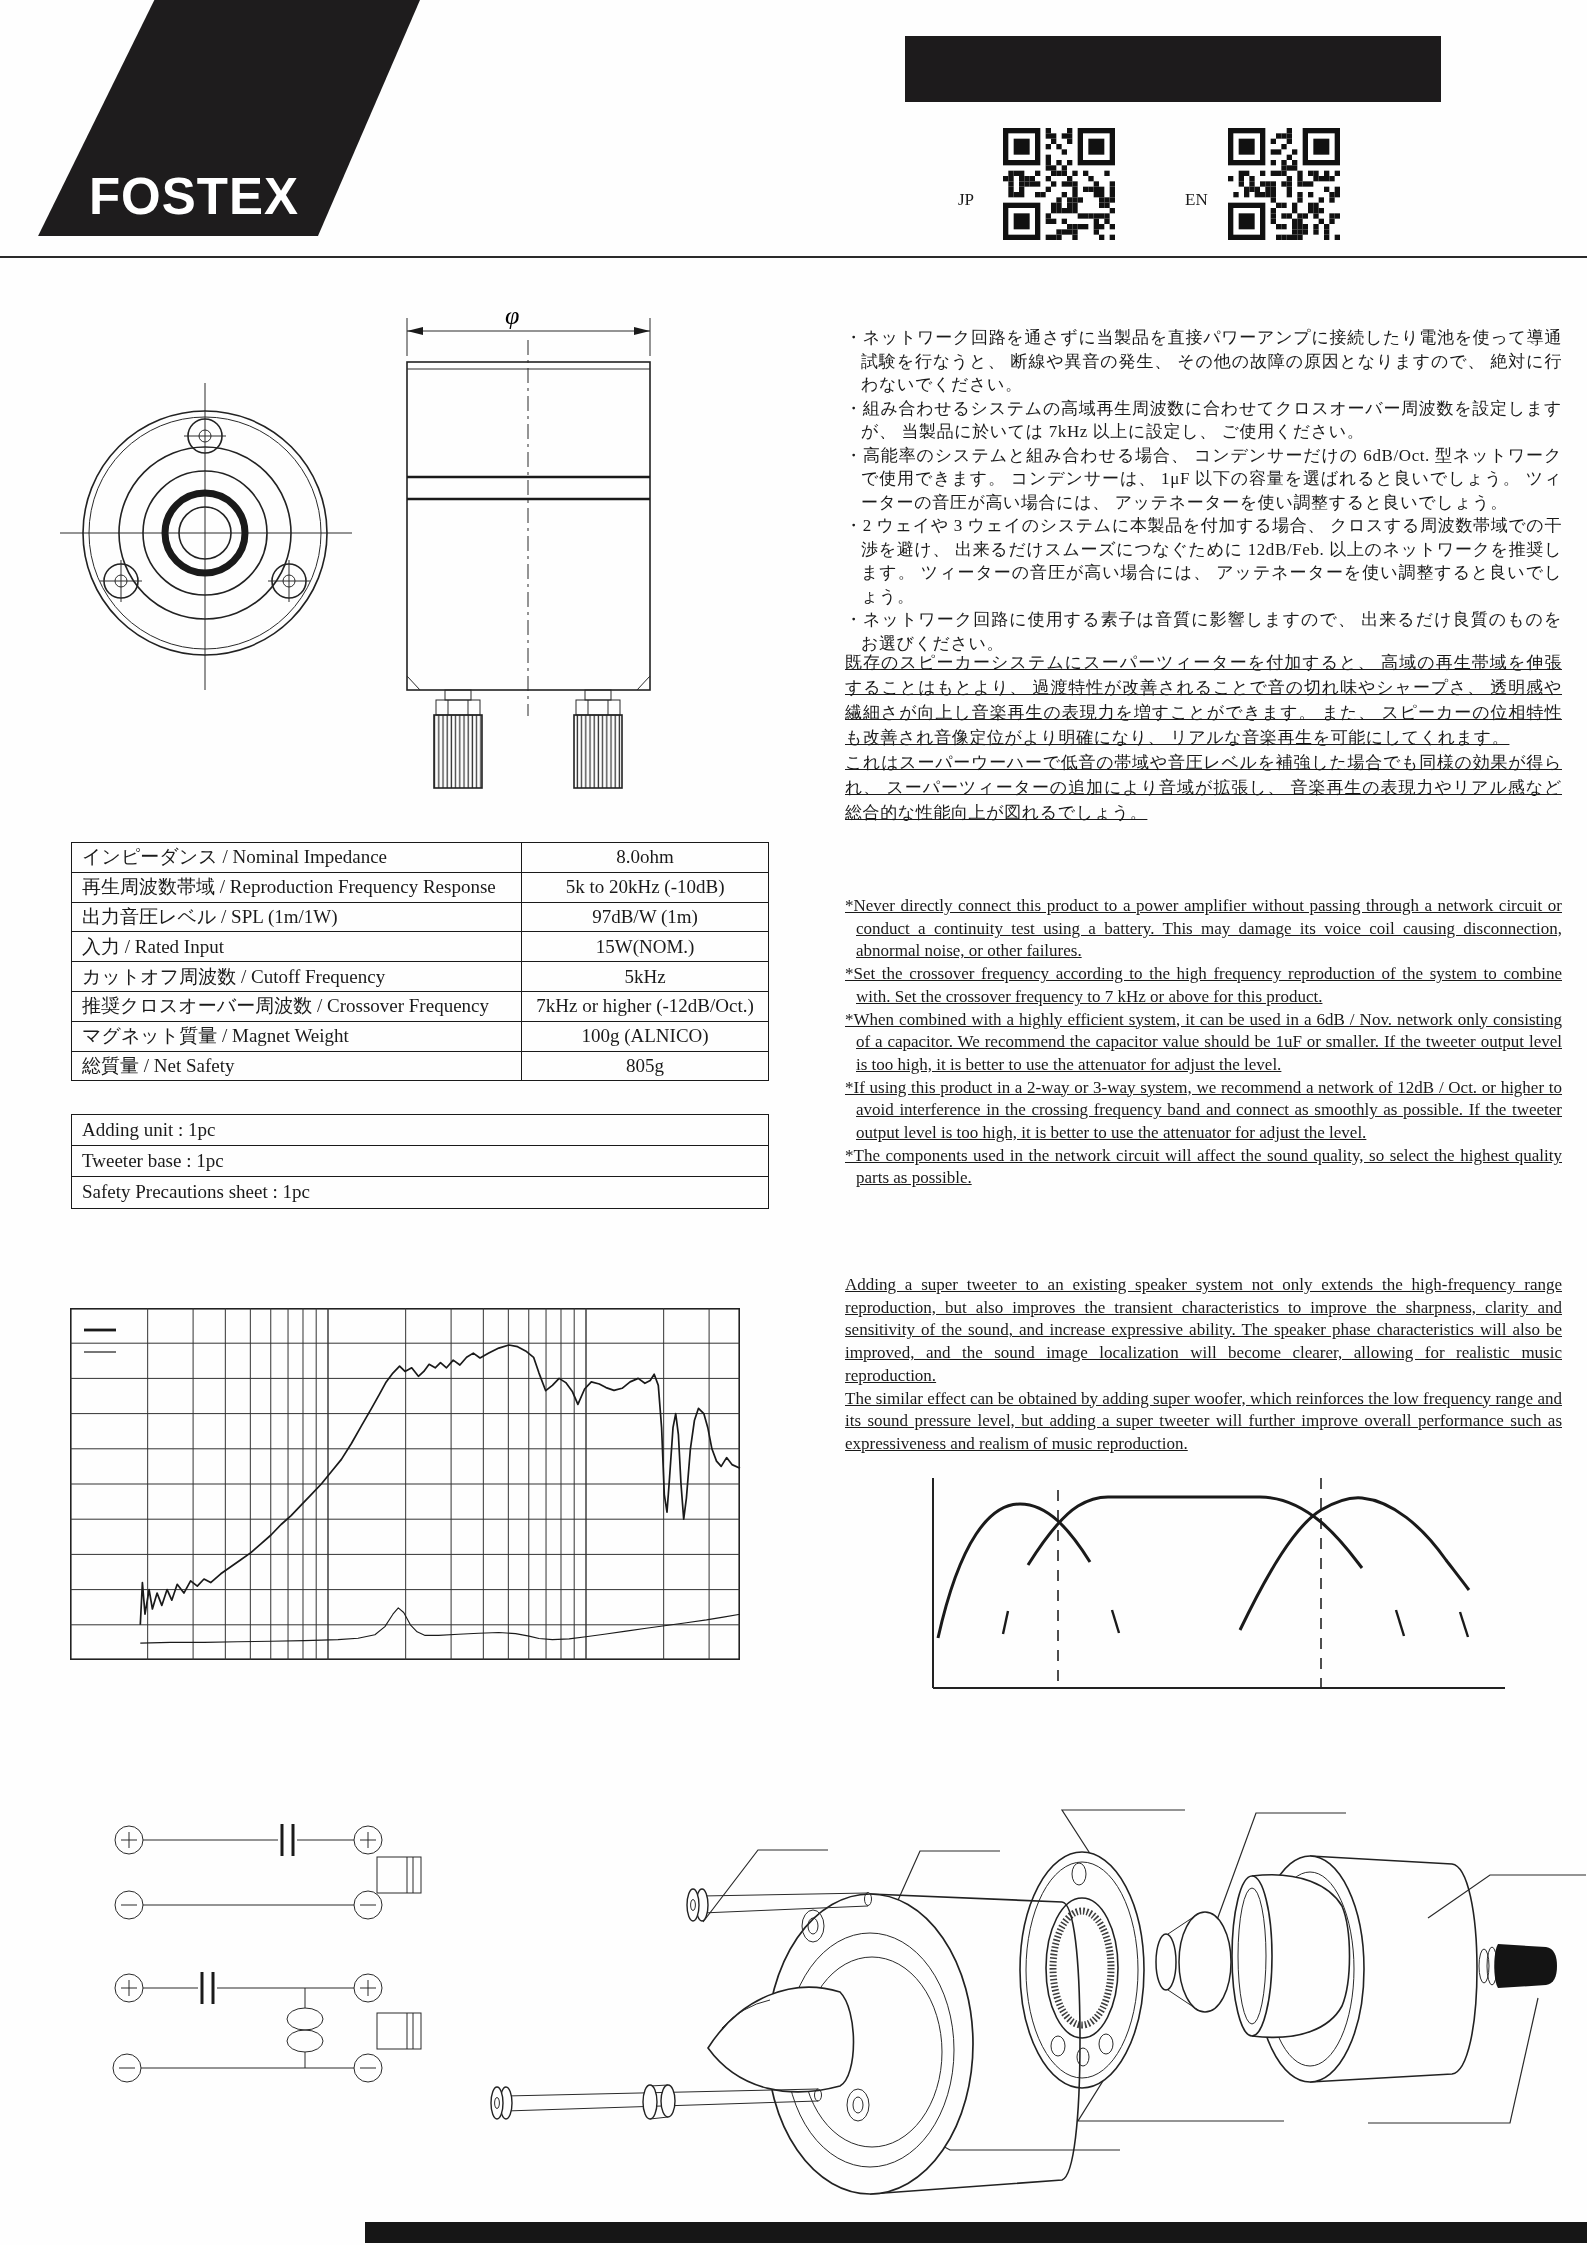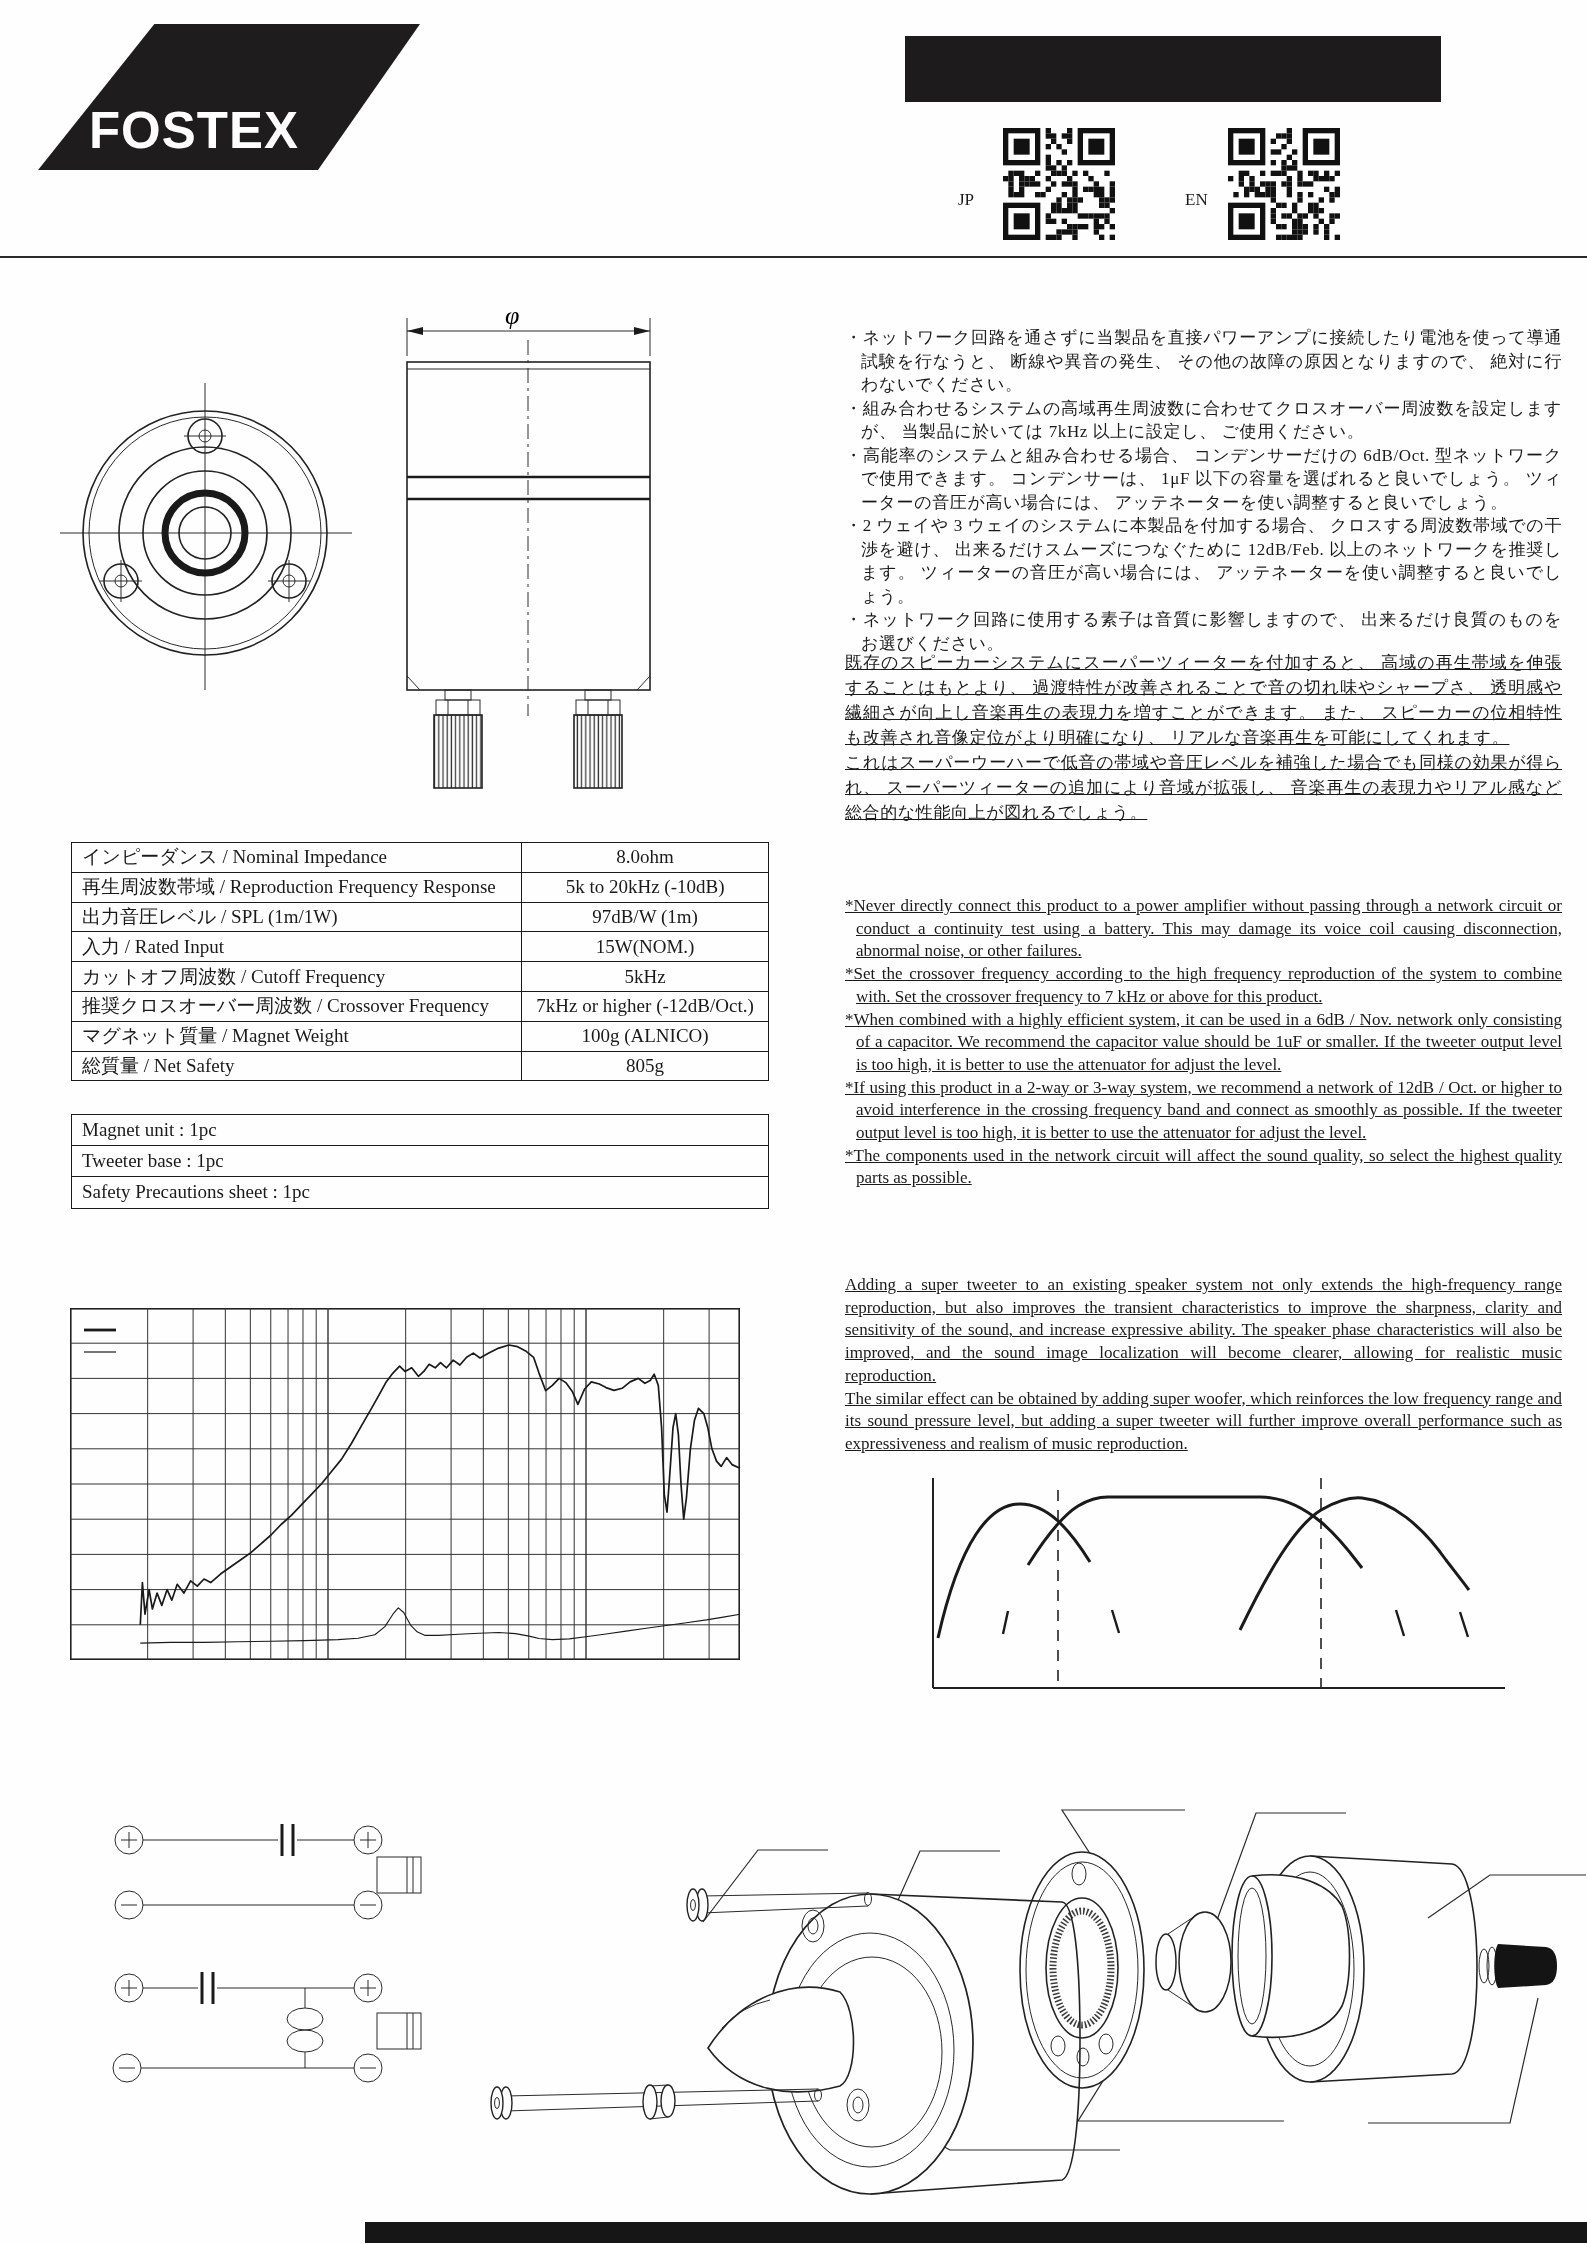--- a/index.html
+++ b/index.html
@@ -1,21 +1,21 @@
 <!DOCTYPE html>
 <html><head>
 <meta charset="utf-8">
 <style>
   html,body{margin:0;padding:0;background:#888;}
   .page{position:relative;width:1587px;height:2245px;background:#fefefe;margin:0 auto;
         font-family:"Liberation Serif","DejaVu Serif",serif;color:#1a1a1a;overflow:hidden;}
   .abs{position:absolute;}
   
-  .logo{left:35px;top:0;width:385px;height:146px;background:#1e1c1d;
-        clip-path:polygon(31% 0, 100% 0, 73.5% 100%, 0.8% 100%);margin-top:24px;}
+  .logo{left:35px;top:0;width:385px;height:236px;background:#1e1c1d;
+        clip-path:polygon(31% 0, 100% 0, 73.5% 100%, 0.8% 100%);}
   .logo-text{position:absolute;left:14%;bottom:10px;color:#fff;
         font-family:"Liberation Sans","DejaVu Sans",sans-serif;
         font-weight:800;font-size:51px;letter-spacing:1px;transform:scaleY(1.02);}
   
   .prodbar{left:905px;top:36px;width:536px;height:66px;background:#1d1b1c;}
   .qr-label{font-size:17px;}
   .divider{left:0;top:256px;width:1587px;height:2px;background:#2a2a2a;}
   .footerbar{left:365px;top:2222px;width:1222px;height:21px;background:#161616;}
   
   .jp{font-size:17px;line-height:23.5px;letter-spacing:0.6px;text-align:justify;}
@@ -413,21 +413,21 @@
       <tr>
           <td class="lbl">総質量 / Net Safety</td>
           <td class="val">805g</td>
         </tr>
     </tbody>
   </table>
 
   <table class="abs contents" style="left:71px;top:1114px;">
     <tbody>
       <tr>
-          <td>Magnet unit : 1pc</td>
+          <td>Adding unit : 1pc</td>
         </tr>
       <tr>
           <td>Tweeter base : 1pc</td>
         </tr>
       <tr>
           <td>Safety Precautions sheet : 1pc</td>
         </tr>
     </tbody>
   </table>
 

